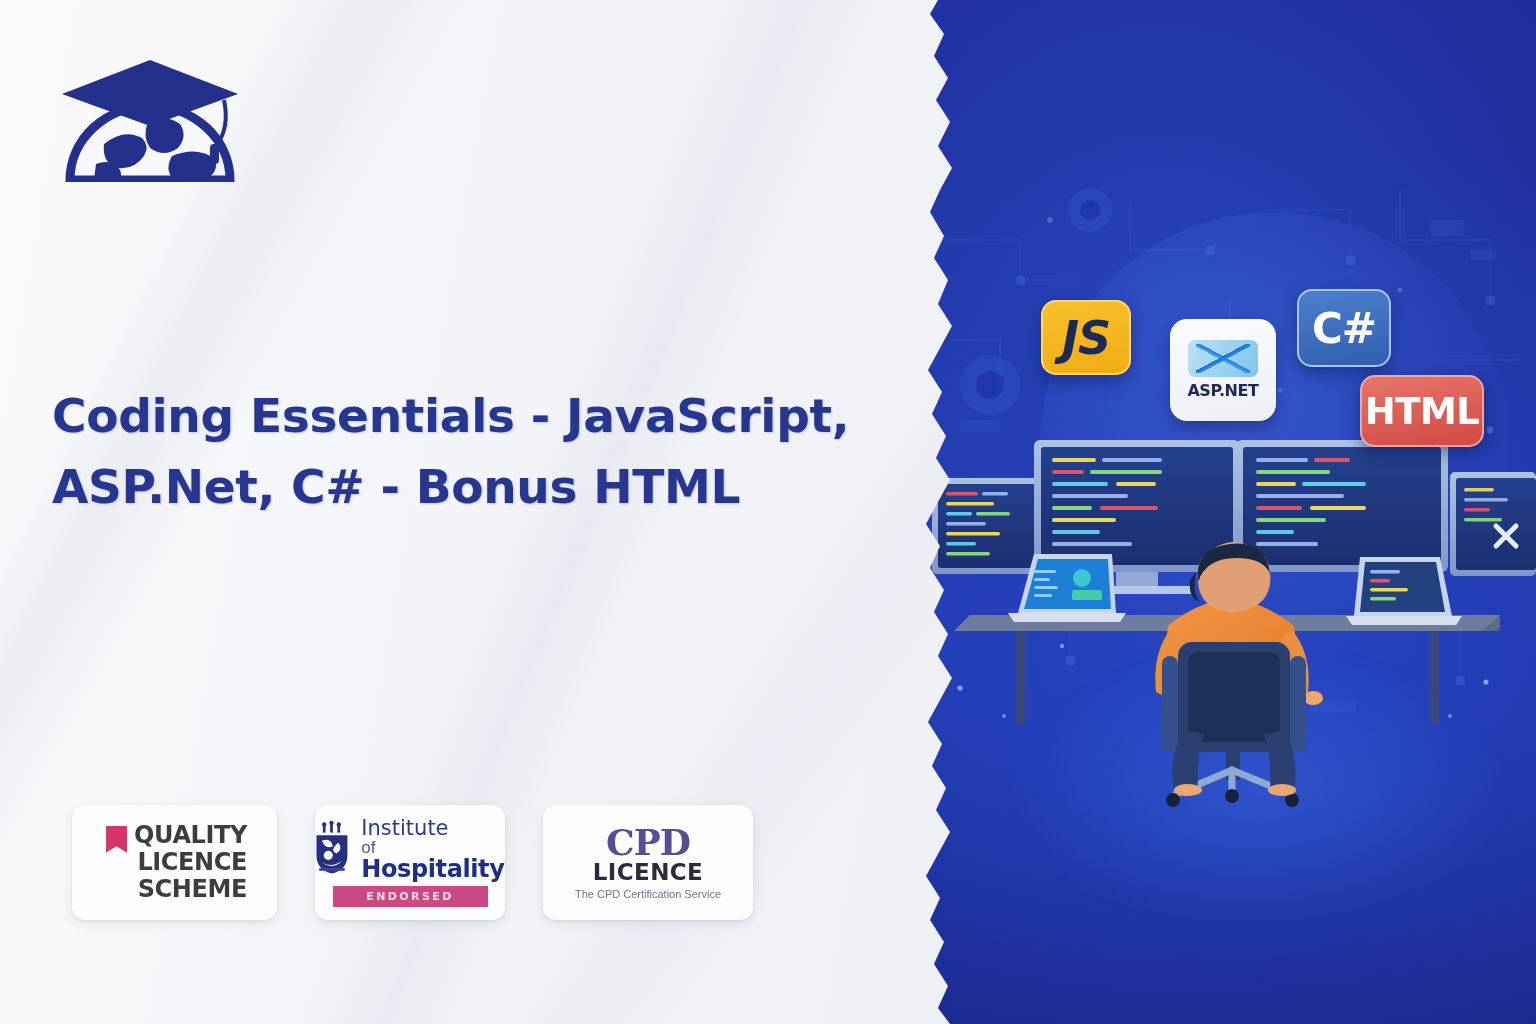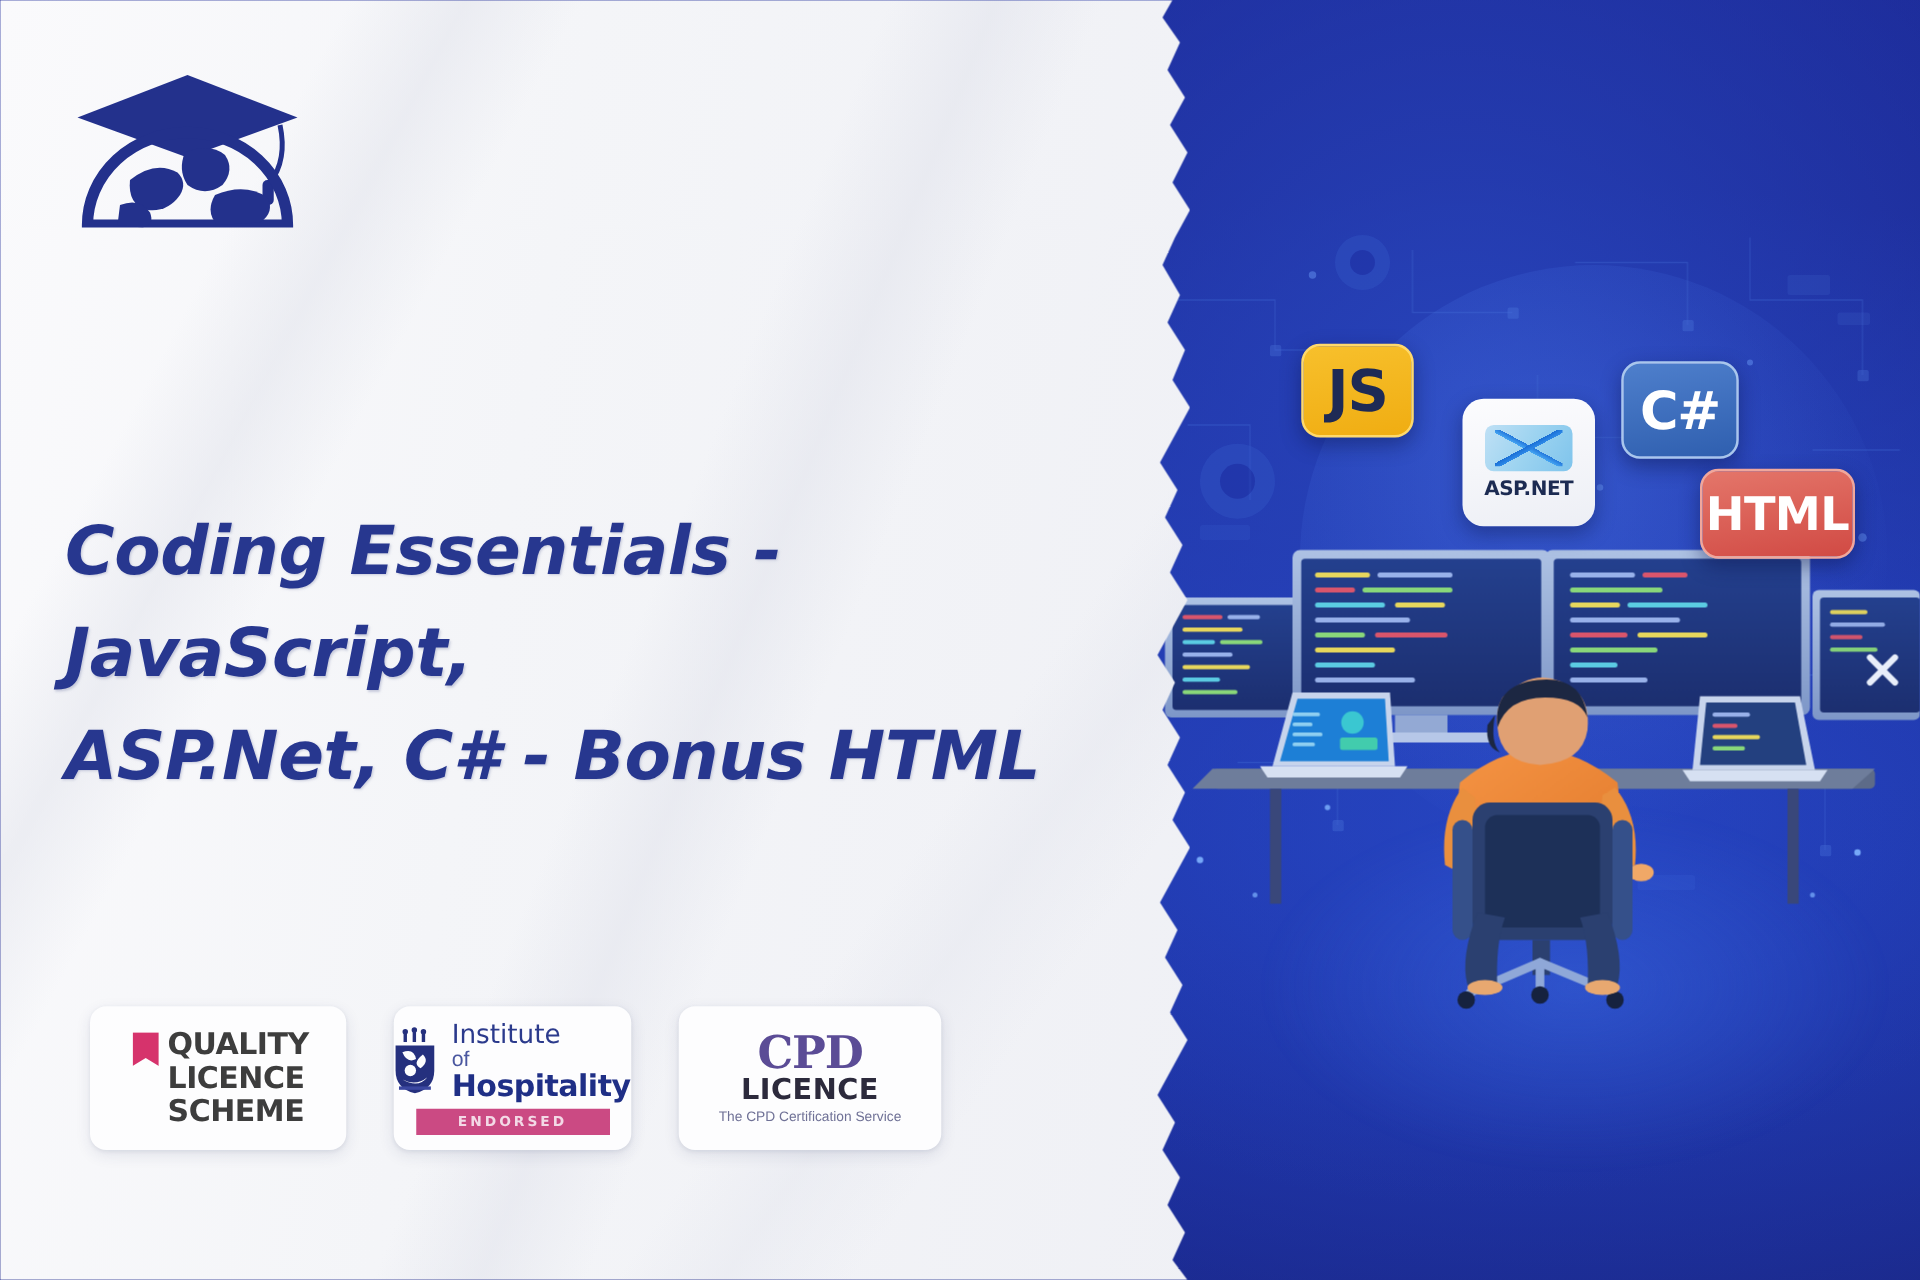--- a/index.html
+++ b/index.html
@@ -59,27 +59,26 @@
     position:absolute; left:0; top:125px; width:205px;
     text-align:center;
     font-size:39px; font-weight:bold; letter-spacing:.5px;
     color:#23318C;
     font-family:"DejaVu Sans", sans-serif;
     text-shadow:0 1px 2px rgba(255,255,255,.9);
   }
 
   
   .title {
-    position:absolute; left:52px; top:400px; width:820px;
-    font-size:54px; font-weight:bold; line-height:1.52;
+    position:absolute; left:52px; top:380px; width:820px;
+    font-size:47px; font-weight:bold; line-height:1.52;
     color:#27378F;
     letter-spacing:-0.3px;
     text-shadow:1px 1px 2px rgba(160,165,195,.55);
     font-family:"DejaVu Sans", sans-serif;
-    font-style:italic;
   }
   .title .ln { display:block; }
 
   
   .badges { position:absolute; left:72px; top:805px; display:flex; gap:38px; }
   .badge-card {
     background:#FDFDFE;
     border-radius:13px;
     box-shadow:0 4px 12px rgba(40,50,100,.10), 0 1px 3px rgba(40,50,100,.07);
     display:flex; align-items:center; justify-content:center;
@@ -87,21 +86,21 @@
   }
   .badge-qls { width:205px; }
   .badge-ioh { width:190px; }
   .badge-cpd { width:210px; }
 
   
   .qls-inner { display:flex; align-items:flex-start; gap:7px; padding-left:4px; }
   .qls-ribbon { width:21px; height:27px; background:#D6336C; margin-top:4px;
     clip-path:polygon(0 0,100% 0,100% 100%,50% 76%,0 100%); flex:none; }
   .qls-text { font-size:24px; font-weight:bold; line-height:1.13; color:#3D3D3D;
-    letter-spacing:-0.4px; text-align:left; font-family:"DejaVu Sans", sans-serif; }
+    letter-spacing:-0.4px; text-align:right; font-family:"DejaVu Sans", sans-serif; }
 
   
   .ioh-inner { display:flex; flex-direction:column; align-items:center; gap:5px; }
   .ioh-row { display:flex; align-items:center; gap:8px; }
   .ioh-words { display:flex; flex-direction:column; line-height:1.02; }
   .ioh-l1 { font-size:21px; color:#2B3A8C; font-family:"DejaVu Sans", sans-serif; }
   .ioh-l2 { font-size:24px; font-weight:bold; color:#1F2F86; letter-spacing:-.4px;
     font-family:"DejaVu Sans", sans-serif; }
   .ioh-of { font-size:17px; color:#4A57A0; }
   .ioh-endorsed {
@@ -119,24 +118,25 @@
   .cpd-sub { font-size:11px; color:#6F7196; text-align:center; margin-top:4px; line-height:1.22;
     max-width:160px; }
 
   
   .tech-badge {
     position:absolute; border-radius:15px;
     display:flex; align-items:center; justify-content:center;
     font-weight:bold; font-family:"DejaVu Sans", sans-serif;
   }
   .tb-js {
-    left:1041px; top:275px; width:90px; height:75px;
+    left:1041px; top:300px; width:90px; height:75px;
     background:linear-gradient(170deg,#F7C02C 0%,#F0AD12 100%);
     border:2px solid #FFD96B; color:#1E2A55; font-size:46px; letter-spacing:-1px;
     box-shadow:0 6px 16px rgba(10,20,70,.42);
+    font-style:italic;
   }
   .tb-aspnet {
     left:1170px; top:319px; width:106px; height:102px;
     background:linear-gradient(170deg,#FCFCFE 0%,#EDEFF5 100%);
     border-radius:17px; flex-direction:column; gap:4px;
     box-shadow:0 6px 16px rgba(10,20,70,.40);
   }
   .aspnet-mark {
     width:70px; height:37px; border-radius:7px;
     background:linear-gradient(120deg,#BFE0F5 0%,#9CD3F0 50%,#7FC4EC 100%);

